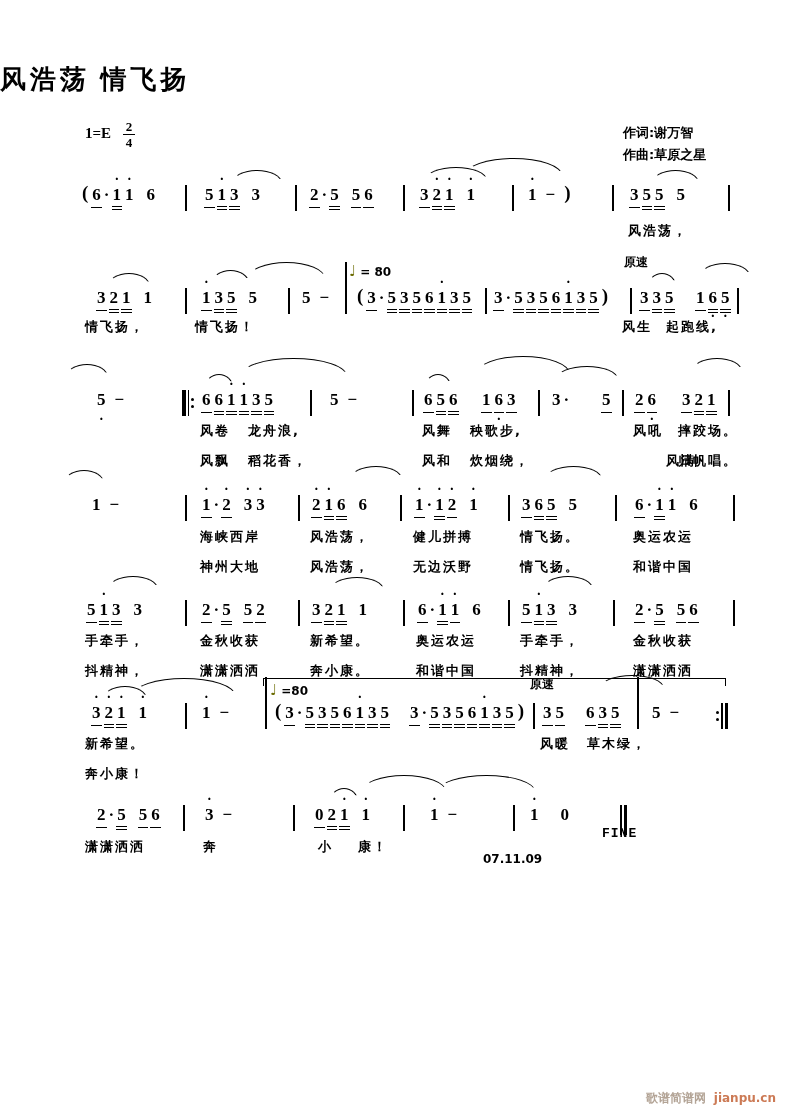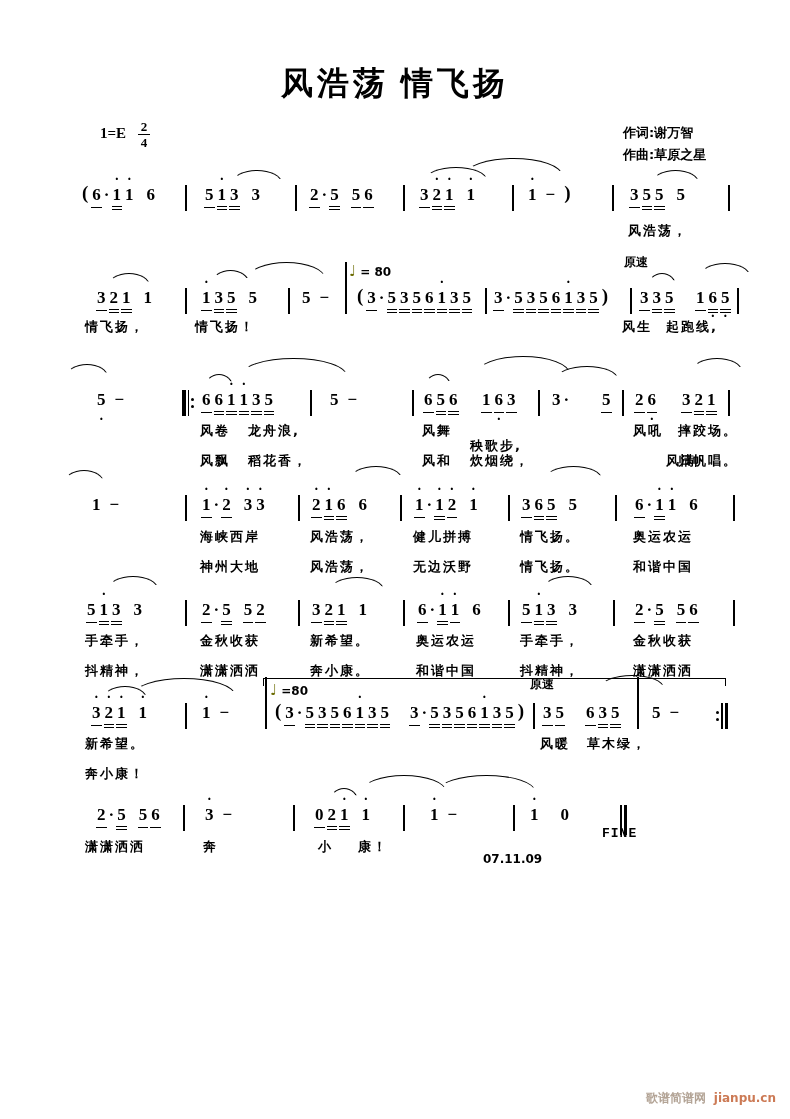--- a/index.html
+++ b/index.html
@@ -1,19 +1,19 @@
 <!DOCTYPE html>
 <html><head>
 <meta charset="utf-8">
 <style>
   html,body{margin:0;padding:0;background:#e8e8e8;}
   .sheet{position:relative;width:790px;height:1119px;background:#ffffff;margin:0 auto;
          font-family:"Liberation Serif","DejaVu Serif",serif;color:#000;overflow:hidden;}
   .abs{position:absolute;}
-  .title{width:100%;text-align:center;top:62px;font-size:32px;font-weight:bold;letter-spacing:4px;}
+  .title{width:100%;top:62px;font-size:26px;font-weight:bold;letter-spacing:4px;}
   .key{font-size:15px;font-weight:bold;}
   .frac{display:inline-block;text-align:center;font-size:13px;font-weight:bold;line-height:13px;vertical-align:middle;}
   .frac .num{border-bottom:1px solid #000;padding:0 3px 1px;}
   .frac .den{padding-top:1px;}
   .tempoline{font-size:14px;font-weight:bold;white-space:nowrap;}
   .noteglyph{font-size:19px;font-family:"DejaVu Sans",sans-serif;font-weight:normal;}
   .mood{font-size:13px;font-family:"DejaVu Sans","Liberation Sans",sans-serif;margin-left:10px;font-weight:bold;}
   .credit{font-size:13px;font-family:"DejaVu Sans","Liberation Sans",sans-serif;font-weight:bold;white-space:nowrap;}
   .nrow{display:flex;align-items:flex-start;font-size:17px;font-weight:bold;line-height:20px;white-space:nowrap;}
   .nt{position:relative;display:inline-block;padding:0 1px 2px;margin:0 1px;}
@@ -44,21 +44,21 @@
   .wm{font-size:12px;font-family:"DejaVu Sans","Liberation Sans",sans-serif;white-space:nowrap;}
   .wm .site{font-weight:bold;margin-top:40px;}
   .wm .domain{font-weight:bold;margin-left:4px;}
 </style>
 </head>
 <body>
 
 <div class="sheet">
   <div class="abs title">风浩荡 情飞扬</div>
 
-  <div class="abs key" style="left:100px;top:120px;">
+  <div class="abs key" style="left:85px;top:120px;">
     <span>1=E</span>
     <span class="frac" style="margin-left:8px;">
       <span class="num" style="display:block;">2</span>
       <span class="den" style="display:block;">4</span>
     </span>
   </div>
 
 
   <div class="abs credit" style="left:623px;top:124px;">作词:谢万智</div>
   <div class="abs credit" style="left:623px;top:146px;">作曲:草原之星</div>
@@ -245,21 +245,21 @@
       <div class="arc" style="left: 66px; top: 364px; width: 40px;"></div>
       <div class="arc" style="left: 205px; top: 374px; width: 26px;"></div>
       <div class="arc" style="left: 240px; top: 358px; width: 105px; height: 16px;"></div>
       <div class="arc" style="left: 425px; top: 374px; width: 24px;"></div>
       <div class="arc" style="left: 476px; top: 356px; width: 92px; height: 16px;"></div>
       <div class="arc" style="left: 556px; top: 366px; width: 60px;"></div>
       <div class="arc" style="left: 692px; top: 358px; width: 48px;"></div>
       <div class="lyr" style="left: 200px; top: 422px;">风卷</div>
       <div class="lyr" style="left: 248px; top: 422px;">龙舟浪,</div>
       <div class="lyr" style="left: 422px; top: 422px;">风舞</div>
-      <div class="lyr" style="left: 470px; top: 422px; margin-top: 15px;">秧歌步,</div>
+      <div class="lyr" style="left: 470px; top: 422px;">秧歌步,</div>
       <div class="lyr" style="left: 633px; top: 422px;">风吼</div>
       <div class="lyr" style="left: 678px; top: 422px;">摔跤场。</div>
       <div class="lyr" style="left: 200px; top: 452px;">风飘</div>
       <div class="lyr" style="left: 248px; top: 452px;">稻花香，</div>
       <div class="lyr" style="left: 422px; top: 452px;">风和</div>
       <div class="lyr" style="left: 470px; top: 452px;">炊烟绕，</div>
       <div class="lyr" style="left: 666px; top: 452px;">风满</div>
       <div class="lyr" style="left: 678px; top: 452px;">归帆唱。</div>
       <div class="abs nrow" style="left: 90px; top: 495px;">
         <span class="nt">1</span>

